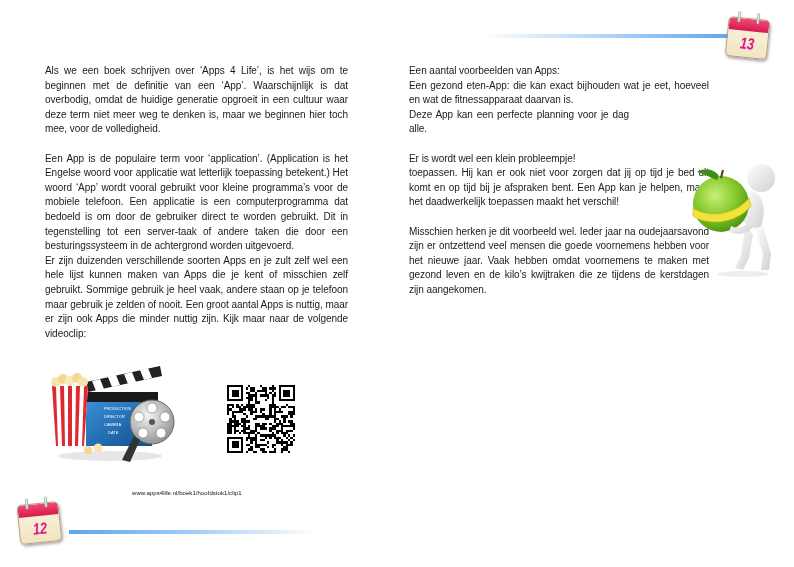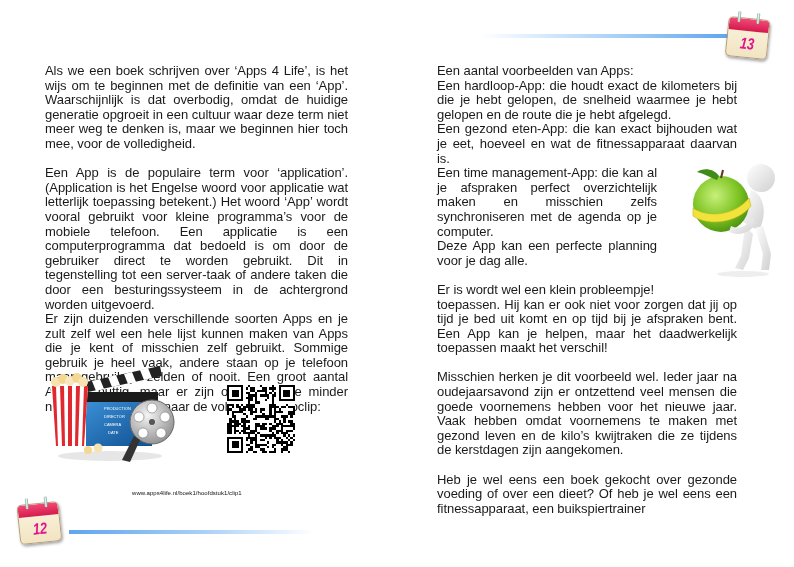--- a/index.html
+++ b/index.html
@@ -8,32 +8,32 @@
       background: #ffffff;
       font-family: "Liberation Sans", sans-serif;
       color: #1a1a1a;
     }
     .page { position: absolute; top: 0; height: 567px; }
     .page-left { left: 0; width: 397px; }
     .page-right { left: 397px; width: 397px; }
 
     .text-block {
       position: absolute;
-      font-size: 13px;
+      font-size: 10px;
       line-height: 14.6px;
       text-align: justify;
       letter-spacing: -0.05px;
     }
     .text-block p { margin: 0; }
     .gap { height: 14.6px; }
 
     
     #left-text { left: 45px; top: 64px; width: 303px; }
     
-    #right-text { left: 40px; top: 64px; width: 300px; }
+    #right-text { left: 12px; top: 64px; width: 300px; }
     .narrow { width: 220px; }
     .narrow2 { width: 222px; }
 
     
     .calendar {
       position: absolute; width: 46px; height: 46px;
     }
     .calendar .body {
       position: absolute; left: 2px; top: 6px; width: 40px; height: 38px;
       background: linear-gradient(#fbf4df, #f1e4c2);
@@ -516,31 +516,28 @@
     <div class="body">
       <div class="band"></div>
       <div class="num">13</div>
     </div>
     <div class="ring" style="left:11px;"></div>
     <div class="ring" style="left:30px;"></div>
   </div>
 
   <div class="text-block" id="right-text">
     <p>Een aantal voorbeelden van Apps:</p>
-    <p>Een hardloop-App: die houdt exact de kilometers bij die je hebt gelopen, de snelheid waarmee je hebt gelopen en de route die je hebt afgelegd.</p>
     <p>Een gezond eten-App: die kan exact bijhouden wat je eet, hoeveel en wat de fitnessapparaat daarvan is.</p>
-    <p class="narrow">Een time management-App: die kan al je afspraken perfect overzichtelijk maken en misschien zelfs synchroniseren met de agenda op je computer.</p>
     <p class="narrow">Deze App kan een perfecte planning voor je dag alle.</p>
     <div class="gap"></div>
     <p>Er is wordt wel een klein probleempje!</p>
     <p>toepassen. Hij kan er ook niet voor zorgen dat jij op tijd je bed uit komt en op tijd bij je afspraken bent. Een App kan je helpen, maar het daadwerkelijk toepassen maakt het verschil!</p>
     <div class="gap"></div>
     <p>Misschien herken je dit voorbeeld wel. Ieder jaar na oudejaarsavond zijn er ontzettend veel mensen die goede voornemens hebben voor het nieuwe jaar. Vaak hebben omdat voornemens te maken met gezond leven en de kilo’s kwijtraken die ze tijdens de kerstdagen zijn aangekomen.</p>
     <div class="gap"></div>
-    <p>Heb je wel eens een boek gekocht over gezonde voeding of over een dieet? Of heb je wel eens een fitnessapparaat, een buikspiertrainer</p>
   </div>
 
   <div id="apple-figure">
     <svg width="100" height="118" viewBox="0 0 100 118">
       <defs>
         <radialGradient id="applegrad" cx="0.4" cy="0.35" r="0.7">
           <stop offset="0" stop-color="#c8f07a"></stop>
           <stop offset="0.6" stop-color="#7cc322"></stop>
           <stop offset="1" stop-color="#4a8f10"></stop>
         </radialGradient>

